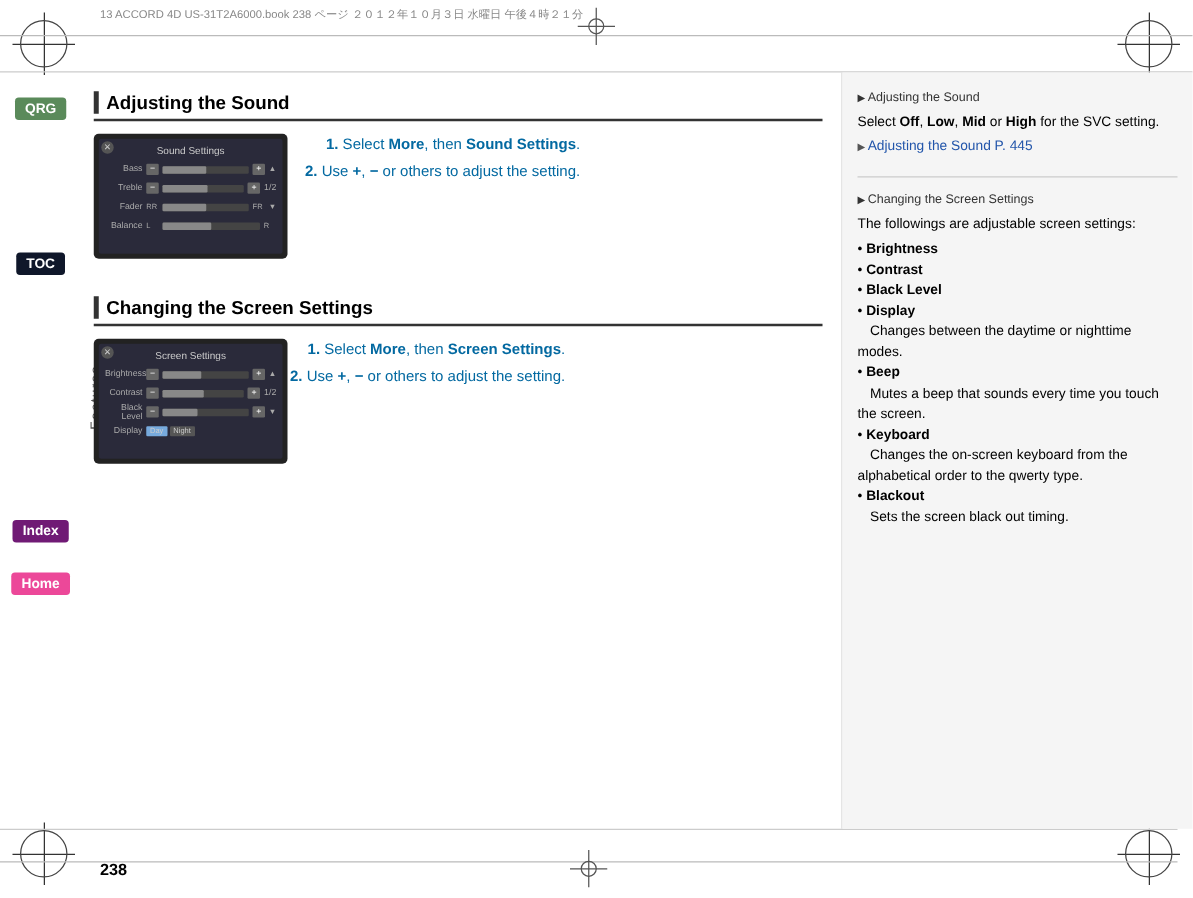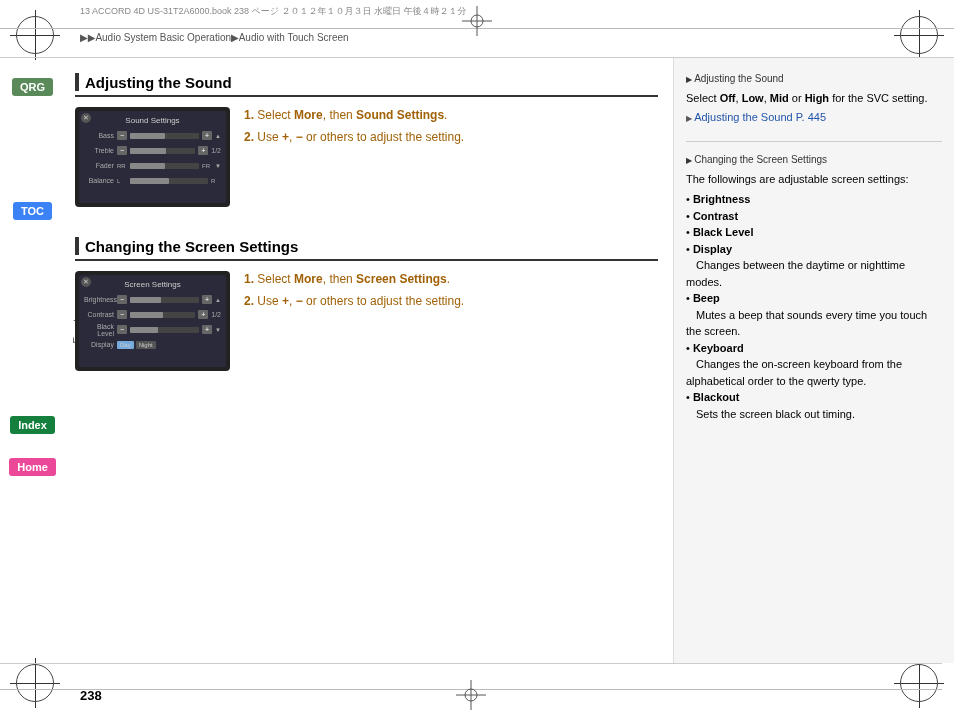--- a/index.html
+++ b/index.html
@@ -115,22 +115,22 @@
     .sidebar-tab {
       writing-mode: horizontal-tb;
       font-size: 11px;
       font-weight: bold;
       color: #fff;
       padding: 3px 8px;
       border-radius: 3px;
       cursor: pointer;
     }
     .sidebar-tab.qrg { background: #5a8a5a; margin-bottom: 10px; }
-    .sidebar-tab.toc { background: #3b82f6; }
-    .sidebar-tab.index { background: #15803d; }
+    .sidebar-tab.toc { background: #0f172a; }
+    .sidebar-tab.index { background: #701a75; }
     .sidebar-tab.home { background: #ec4899; }
 
     
     .features-label {
       position: absolute;
       left: 18px;
       top: 50%;
       transform: translateY(-50%) rotate(-90deg);
       font-size: 11px;
       color: #555;
@@ -273,23 +273,24 @@
       font-size: 6px;
       color: #aaa;
     }
 
     
     .steps-section {
       margin-left: 2px;
     }
     .step {
       font-size: 12px;
-      color: #a16207;
+      color: #0369a1;
       margin-bottom: 5px;
       line-height: 1.4;
+      text-align: right;
     }
     .step strong { font-weight: bold; }
 
     
     .section-block {
       margin-bottom: 18px;
     }
 
     
     .right-section-heading {
@@ -383,21 +384,20 @@
   <div class="crosshair"></div>
   <div class="circle-deco"></div>
 </div>
 <div class="corner-decoration bottom-right">
   <div class="crosshair"></div>
   <div class="circle-deco"></div>
 </div>
 
 <div class="top-bar">
   <div class="top-bar-line"></div>
-  <div class="top-bar-text">▶▶Audio System Basic Operation▶Audio with Touch Screen</div>
   <div style="position:absolute;top:5px;left:80px;font-size:9px;color:#888;">13 ACCORD 4D US-31T2A6000.book   238 ページ   ２０１２年１０月３日   水曜日   午後４時２１分</div>
 
   <svg class="cross-svg" style="position:absolute;top:6px;left:50%;transform:translateX(-50%);">
     <line x1="15" y1="0" x2="15" y2="30" stroke="#555" stroke-width="1"></line>
     <line x1="0" y1="15" x2="30" y2="15" stroke="#555" stroke-width="1"></line>
     <circle cx="15" cy="15" r="6" fill="none" stroke="#555" stroke-width="1"></circle>
   </svg>
 </div>
 
 <div class="bottom-bar">
@@ -494,21 +494,21 @@
         </div>
       </div>
     </div>
 
     <div class="section-block">
       <div class="section-header">
         <div class="section-header-bar"></div>
         <span class="section-title">Changing the Screen Settings</span>
       </div>
 
-      <div style="display:flex;gap:12px;align-items:flex-start;">
+      <div style="display:flex;align-items:flex-start;">
 
         <div class="device-mockup">
           <div class="device-close">✕</div>
           <div class="device-screen">
             <div class="device-title">Screen Settings</div>
 
             <div class="device-row">
               <div class="device-row-label">Brightness</div>
               <div class="device-btn">−</div>
               <div class="device-slider-track">

